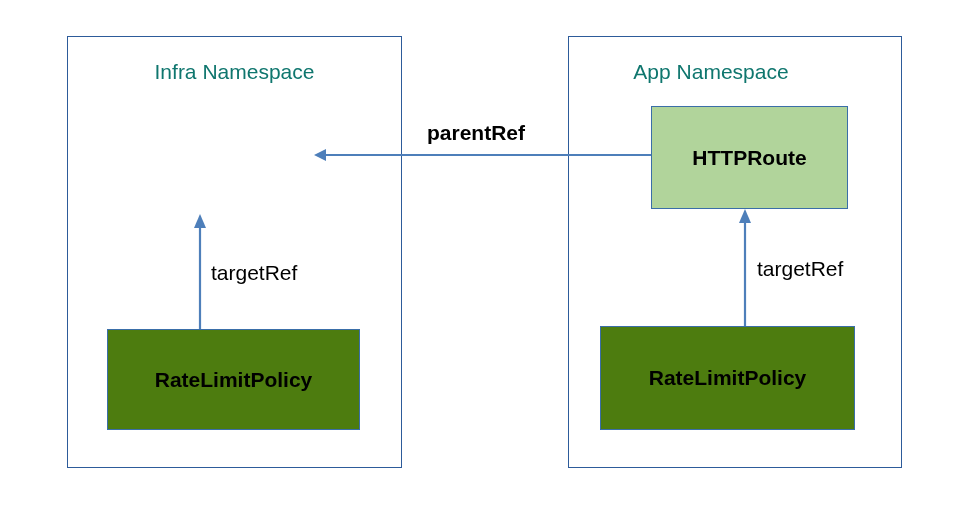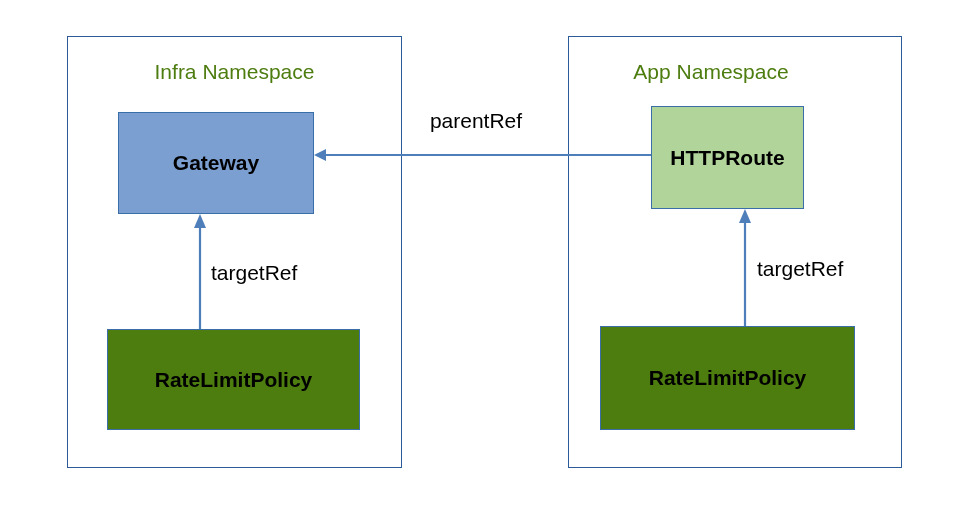--- a/index.html
+++ b/index.html
@@ -18,21 +18,21 @@
   .ns-box {
     position: absolute;
     box-sizing: border-box;
     border: 1.6px solid #2d5b9a;
     background: #ffffff;
   }
   .ns-title {
     position: absolute;
     text-align: center;
     font-size: 21px;
-    color: #4d7c0f;
+    color: #0f766e;
     line-height: 1;
     white-space: nowrap;
   }
   .node {
     position: absolute;
     box-sizing: border-box;
     border: 1.6px solid #3a6ea8;
     display: flex;
     align-items: center;
     justify-content: center;
@@ -98,27 +98,26 @@
       <line x1="200" y1="329" x2="200" y2="228" stroke="#4e7fba" stroke-width="2.2"></line>
       <path d="M194,228 L200,214 L206,228 Z" fill="#4e7fba"></path>
     </g>
 
     <g>
       <line x1="745" y1="326" x2="745" y2="223" stroke="#4e7fba" stroke-width="2.2"></line>
       <path d="M739,223 L745,209 L751,223 Z" fill="#4e7fba"></path>
     </g>
   </svg>
 
-  <div class="node node-gateway" style="left:118px; top:112px; width:196px; height:102px;">Gateway</div>
 
   <div class="node node-policy" style="left:107px; top:329px; width:253px; height:101px;">RateLimitPolicy</div>
 
-  <div class="node node-httproute" style="left:651px; top:106px; width:153px; height:103px;">HTTPRoute</div>
+  <div class="node node-httproute" style="left:651px; top:106px; width:197px; height:103px;">HTTPRoute</div>
 
   <div class="node node-policy" style="left:600px; top:326px; width:255px; height:104px;">RateLimitPolicy</div>
 
-  <div class="edge-label" style="left:396px; top:110px; width:160px;">parentRef</div>
+  <div class="edge-label" style="left:396px; top:122px; width:160px;font-weight:bold;">parentRef</div>
 
   <div class="edge-label" style="left:211px; top:262px; width:120px; text-align:left;">targetRef</div>
 
   <div class="edge-label" style="left:757px; top:258px; width:130px; text-align:left;">targetRef</div>
 
 </div>
 
 </body></html>

